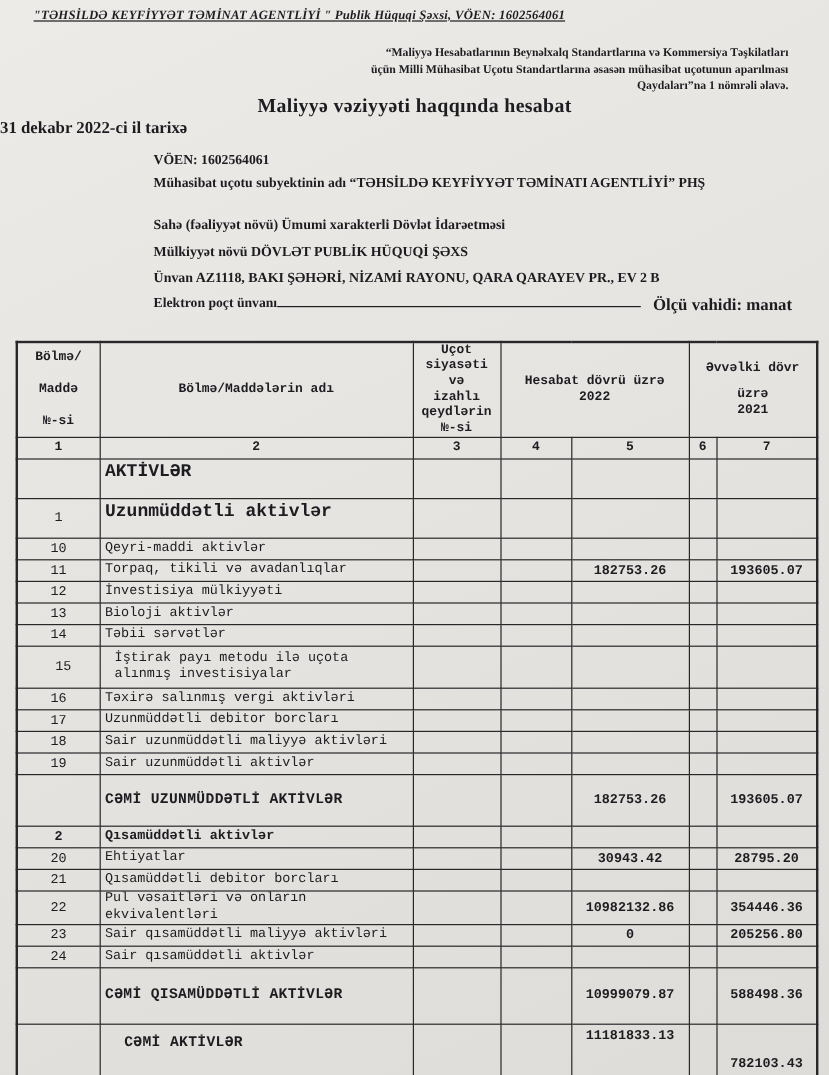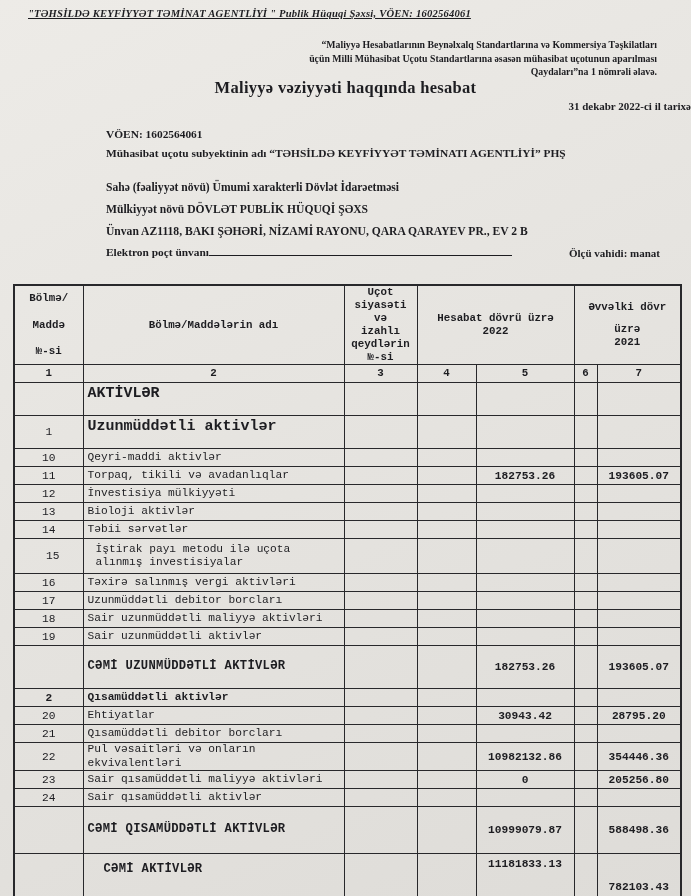--- a/index.html
+++ b/index.html
@@ -23,31 +23,31 @@
   .reg-note {
     position:absolute; right:34px; top:38px; width:400px;
     text-align:right; font-size:9.8px; font-weight:bold; line-height:13.5px;
   }
   .title {
     position:absolute; left:0; top:78px; width:100%;
     text-align:center; font-size:16.5px; font-weight:bold; letter-spacing:0.3px;
   }
   .subtitle {
     position:absolute; left:0; top:100px; width:100%;
-    text-align:right; font-size:11px; font-weight:bold;
+    text-align:left; font-size:14px; font-weight:bold;
   }
   
-  .info { position:absolute; left:106px; top:127px; font-size:11.4px; font-weight:bold; line-height:15px; }
+  .info { position:absolute; left:128px; top:127px; font-size:11.4px; font-weight:bold; line-height:15px; }
   .info .l-voen    { margin-bottom:4px; }
   .info .l-subject { margin-bottom:19px; }
   .info .l-sector  { margin-bottom:7px; font-size:11.6px; }
   .info .l-owner   { margin-bottom:7px; font-size:11.6px; }
   .info .l-addr    { margin-bottom:4px; font-size:11.6px; }
   .email-underline { display:inline-block; width:303px; height:12px; border-bottom:1.4px solid #1d1d21; }
-  .unit-note { position:absolute; right:31px; top:247px; font-size:11px; font-weight:bold; }
+  .unit-note { position:absolute; right:31px; top:247px; font-size:14px; font-weight:bold; }
   
   table.sheet {
     position:absolute; left:13px; top:284px; width:667px;
     border-collapse:collapse; table-layout:fixed;
     border:2px solid #28282b;
     font-family:Liberation Mono, monospace;
   }
   .sheet th, .sheet td {
     border:1px solid #28282b; padding:0 4px; overflow:hidden;
   }

